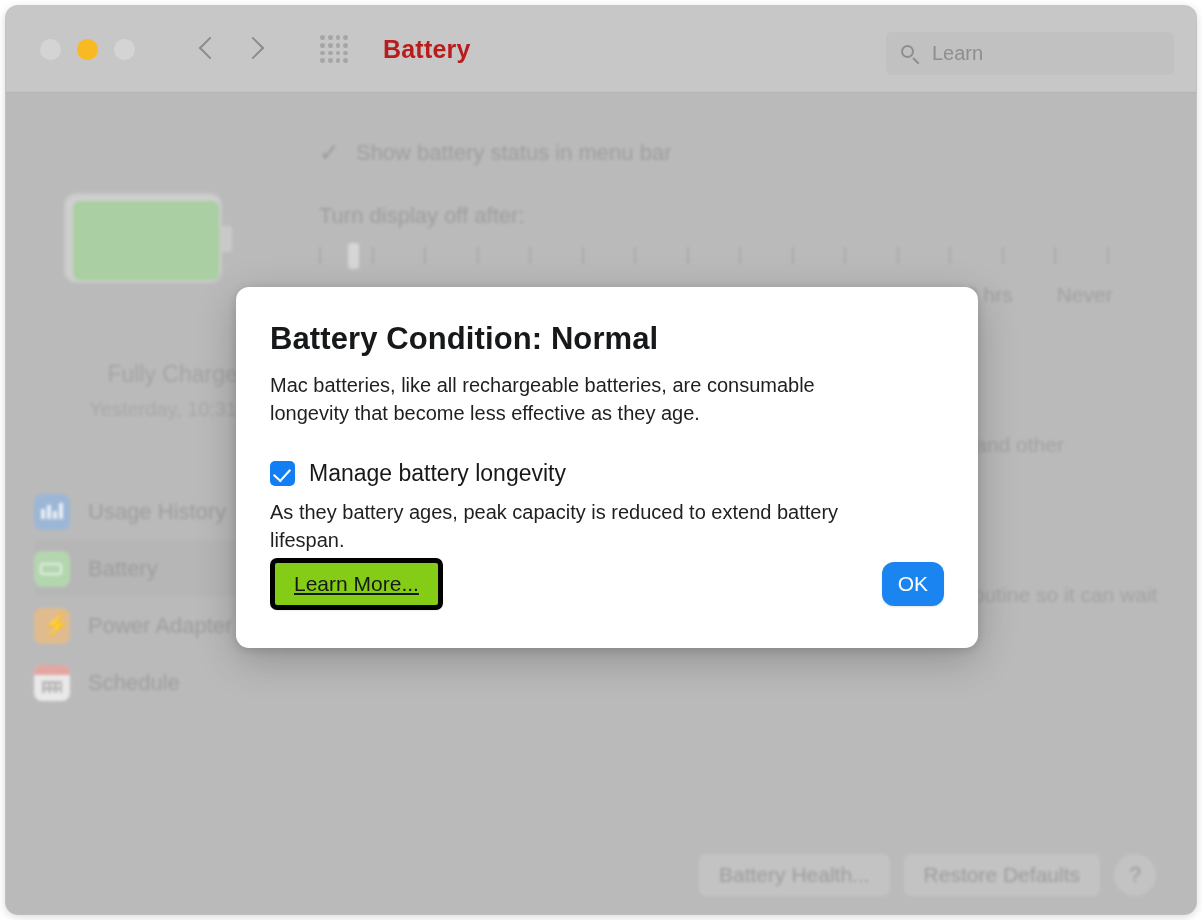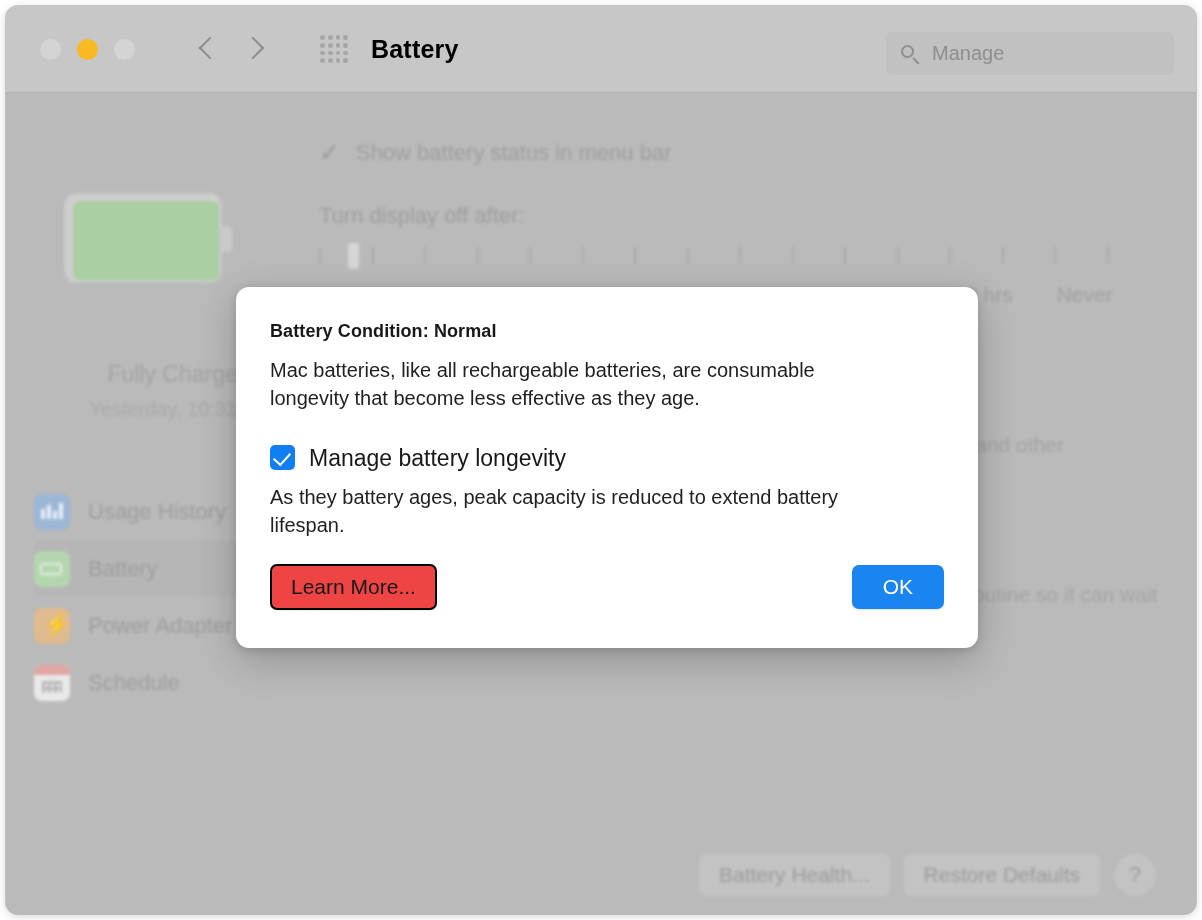--- a/index.html
+++ b/index.html
@@ -94,24 +94,24 @@
     padding: 3px;
     box-sizing: border-box;
   }
   .gridicon i {
     background: #a6a6a6;
     border-radius: 50%;
     display: block;
   }
 
   .wintitle {
-    margin-left: 20px;
+    margin-left: 32px;
     font-size: 25px;
     font-weight: bold;
-    color: #000000;
+    color: #b91c1c;
     letter-spacing: 0.2px;
   }
 
   .searchbox {
     position: absolute;
     right: 22px; top: 26px;
     width: 288px; height: 43px;
     background: #c1c1c1;
     border-radius: 6px;
     display: flex;
@@ -374,35 +374,35 @@
     width: 742px;
     height: 361px;
     background: #ffffff;
     border-radius: 13px;
     box-shadow: 0 12px 40px rgba(0,0,0,0.22), 0 2px 8px rgba(0,0,0,0.14);
     box-sizing: border-box;
     padding: 34px 34px 0 34px;
   }
   .sheet h1 {
     margin: 0;
-    font-size: 18px;
+    font-size: 31px;
     font-weight: bold;
     color: #16181a;
     letter-spacing: 0.1px;
   }
   .sheet p.body {
     margin: 14px 0 0 0;
     font-size: 20px;
     line-height: 1.42;
     color: #1d1f21;
     max-width: 600px;
   }
   .cb-row {
     display: flex;
-    align-items: flex-start;
+    align-items: center;
     gap: 14px;
     margin-top: 32px;
   }
   .cbox {
     width: 25px; height: 25px;
     border-radius: 5px;
     background: #127ef3;
     position: relative;
     flex: 0 0 auto;
   }
@@ -428,32 +428,33 @@
   }
   .sheet-actions {
     position: absolute;
     left: 34px; right: 34px;
     bottom: 38px;
     display: flex;
     align-items: center;
     justify-content: space-between;
   }
   .btn-learn {
-    background: #ef4444;
-    border: 2px solid #000000;
+    background: #84cc16;
+    border: 5px solid #000000;
     border-radius: 7px;
     padding: 9px 19px;
     font-size: 21px;
     color: #16181a;
     box-shadow: 0 1px 1px rgba(0,0,0,0.06);
+    text-decoration: underline;
   }
   .btn-ok {
     background: #1a84f0;
-    border-radius: 7px;
-    padding: 10px 31px;
+    border-radius: 12px;
+    padding: 10px 16px;
     font-size: 21px;
     color: #ffffff;
     font-weight: 500;
     box-shadow: 0 1px 2px rgba(0,0,0,0.12);
   }
 </style>
 </head>
 <body>
 
 <div id="root">
@@ -487,21 +488,21 @@
         <i></i>
           <i></i>
           <i></i>
           <i></i>
       </div>
 
       <div class="wintitle">Battery</div>
 
       <div class="searchbox">
         <span class="mag"></span>
-        <span class="ph">Manage</span>
+        <span class="ph">Learn</span>
       </div>
     </div>
 
     <div class="content">
 
       <div class="row-check">
         <span class="tick">✓</span>
         <span class="lbl">Show battery status in menu bar</span>
       </div>
 

